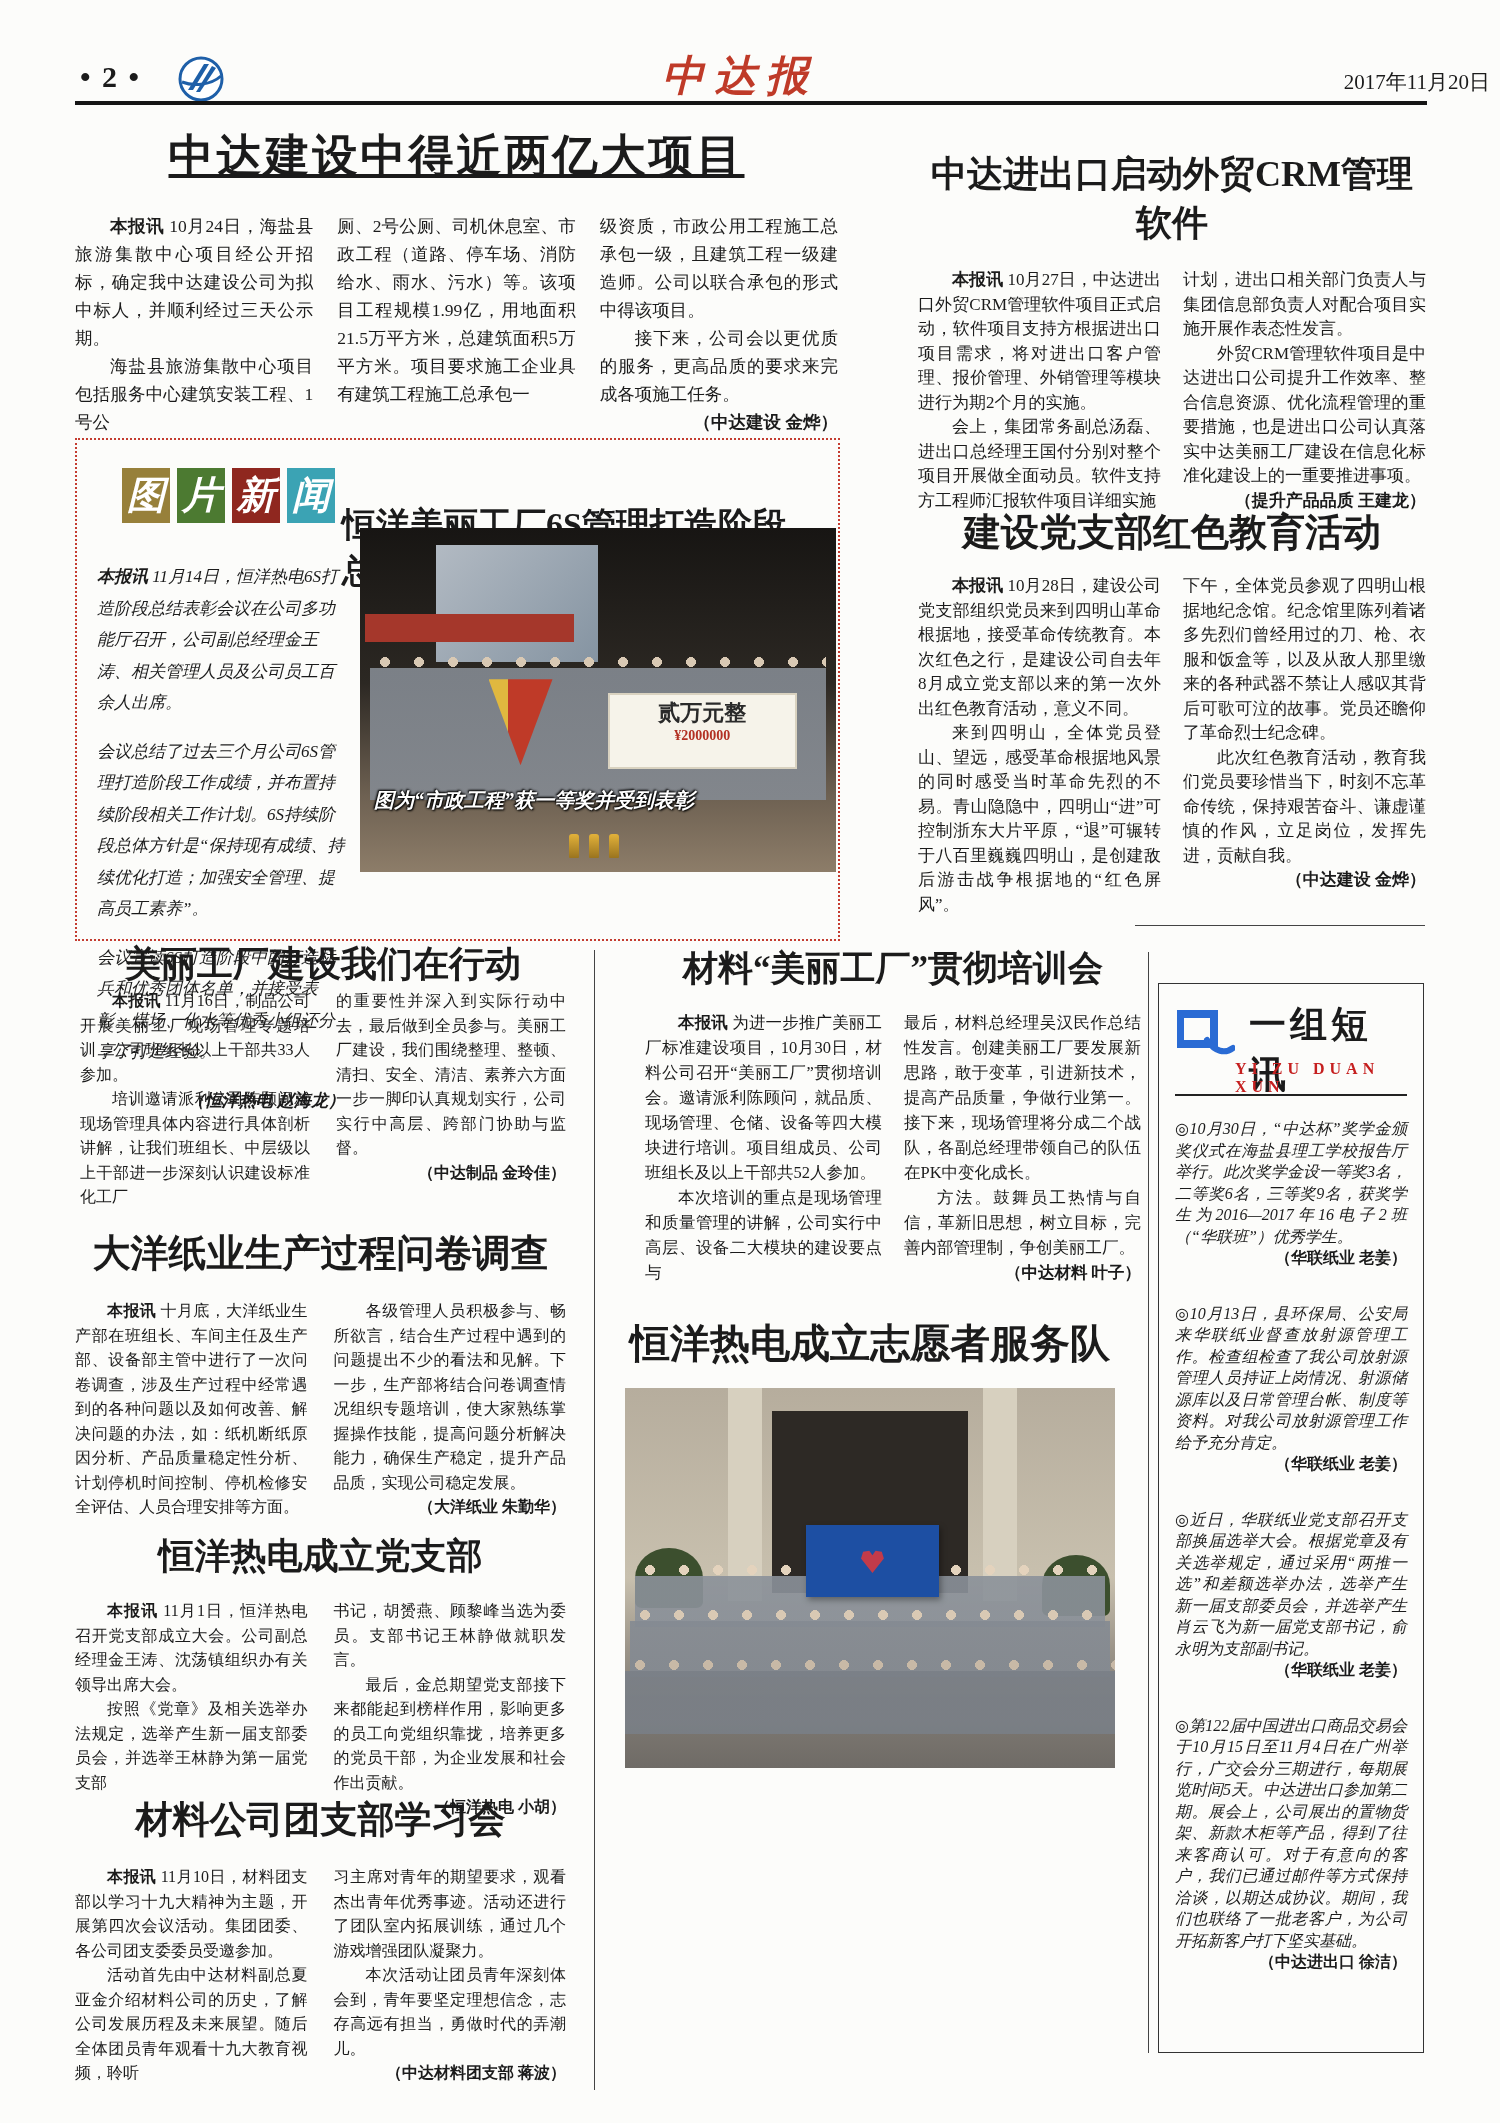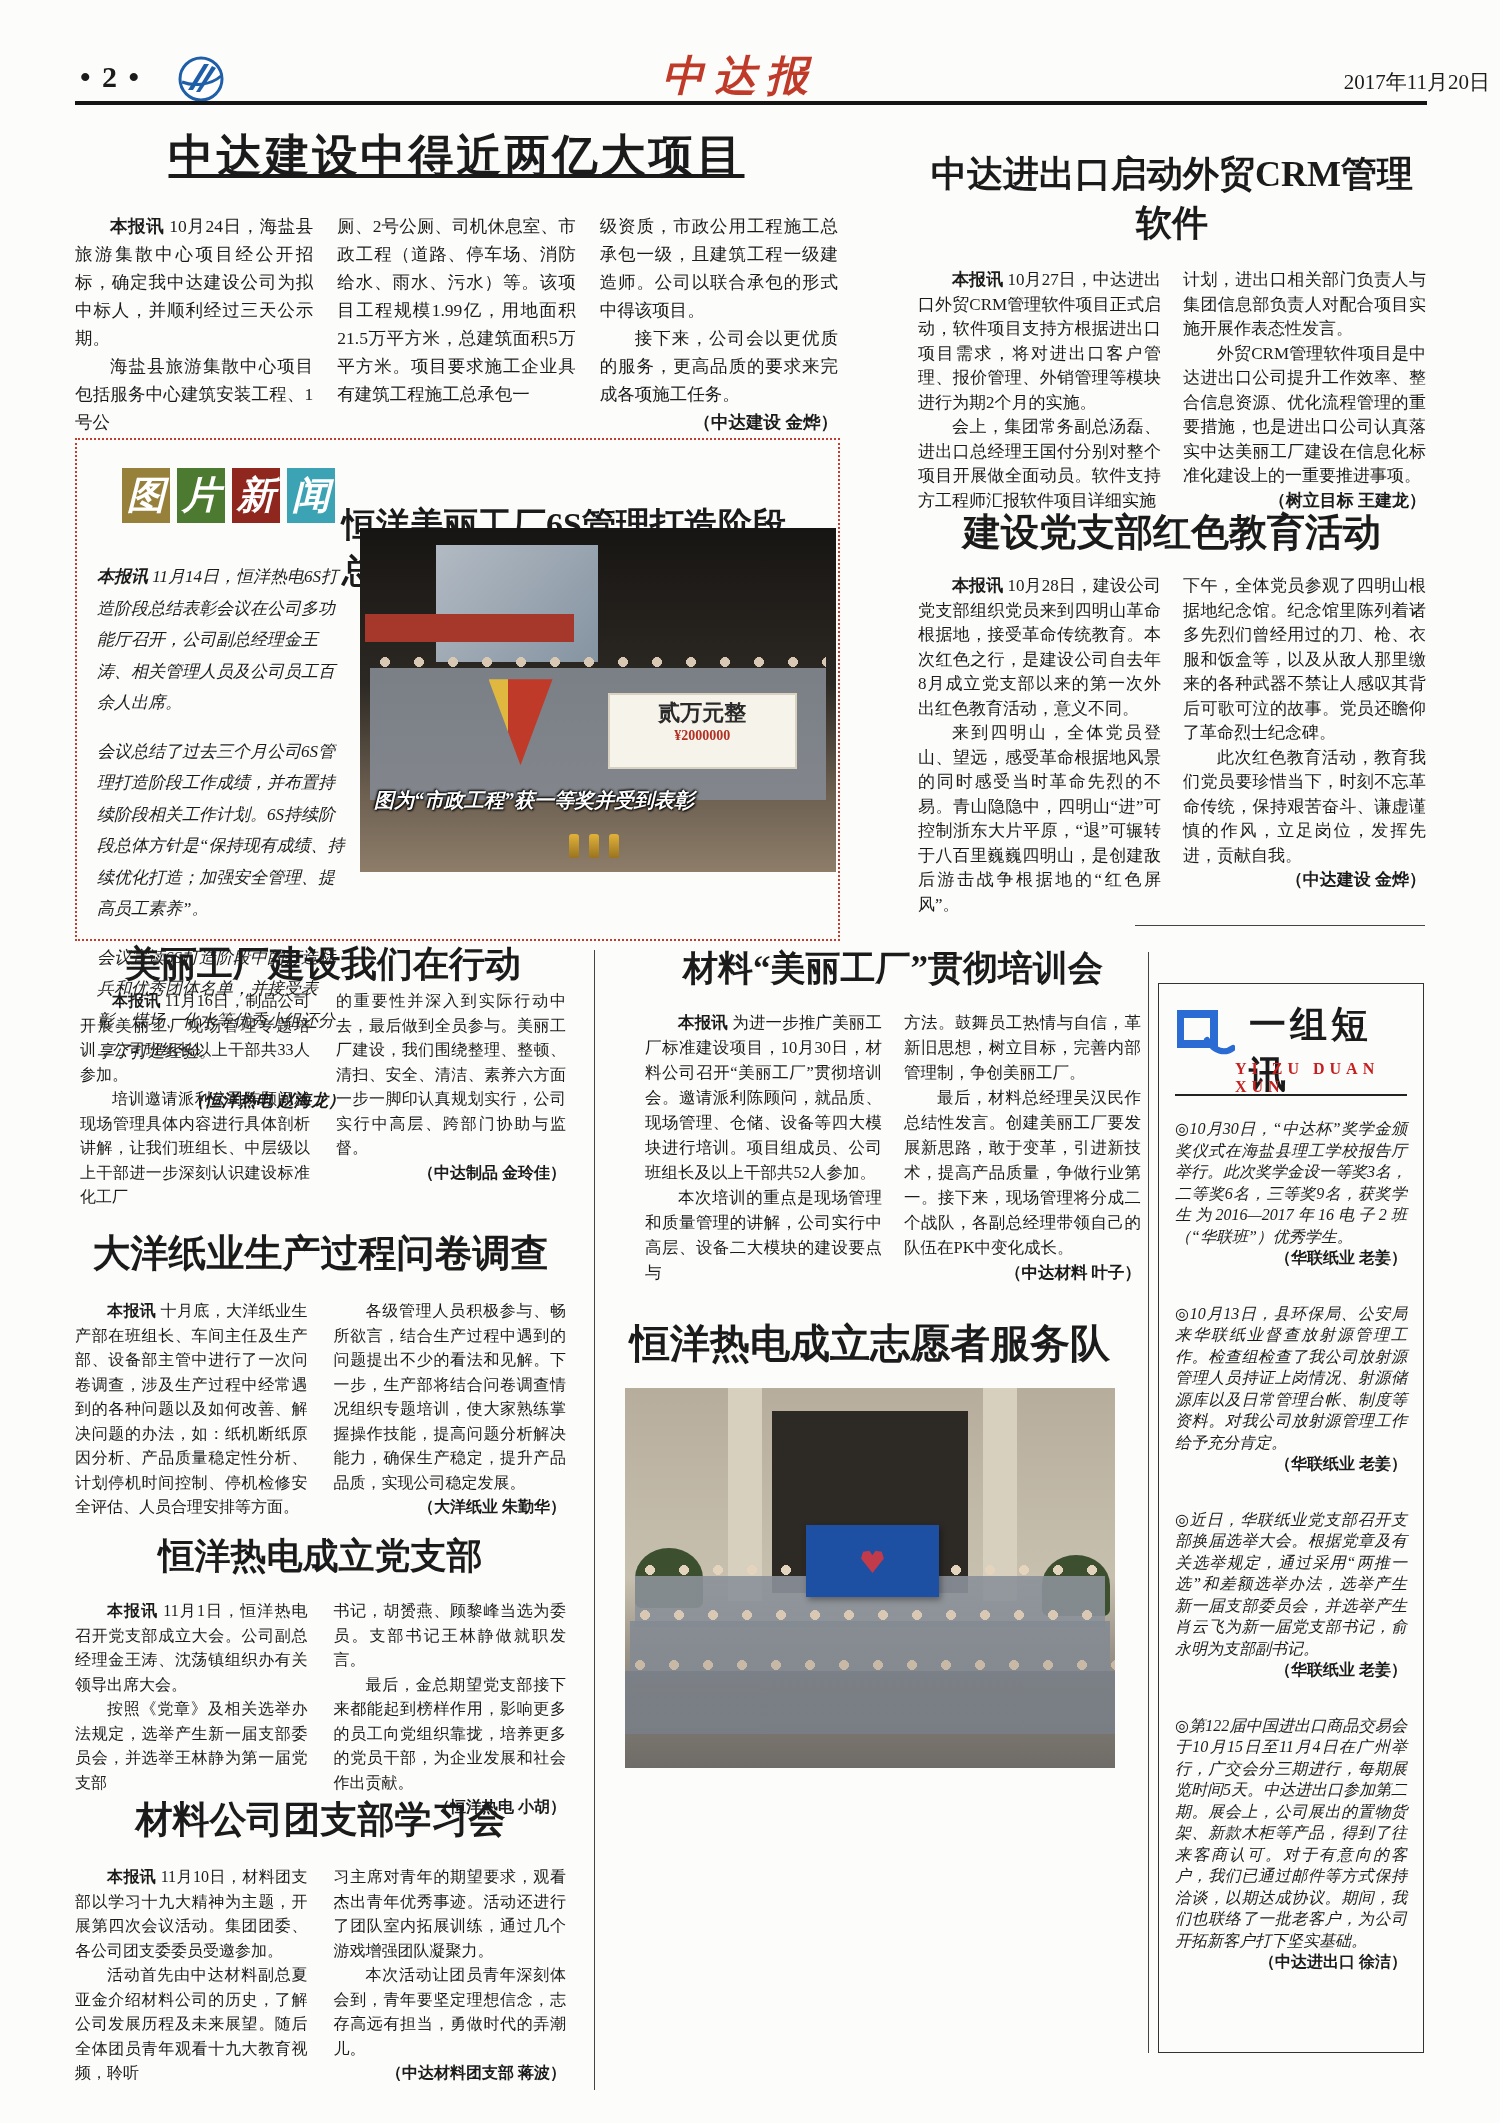--- a/index.html
+++ b/index.html
@@ -138,21 +138,21 @@
           <div class="ps">
             <p><b>本报讯</b> 10月27日，中达进出口外贸CRM管理软件项目正式启动，软件项目支持方根据进出口项目需求，将对进出口客户管理、报价管理、外销管理等模块进行为期2个月的实施。</p>
             <p>会上，集团常务副总汤磊、进出口总经理王国付分别对整个项目开展做全面动员。软件支持方工程师汇报软件项目详细实施</p>
           </div>
         </div>
       <div class="col cont">
         <div class="ps">
             <p>计划，进出口相关部门负责人与集团信息部负责人对配合项目实施开展作表态性发言。</p>
             <p>外贸CRM管理软件项目是中达进出口公司提升工作效率、整合信息资源、优化流程管理的重要措施，也是进出口公司认真落实中达美丽工厂建设在信息化标准化建设上的一重要推进事项。</p>
           </div>
-        <p class="sign">（树立目标 王建龙）</p>
+        <p class="sign">（提升产品品质 王建龙）</p>
       </div>
     </div>
   </section>
 
   <section class="picbox">
     <div class="tiles">
       <span class="tile t1">图</span>
       <span class="tile t2">片</span>
       <span class="tile t3">新</span>
       <span class="tile t4">闻</span>
@@ -225,22 +225,22 @@
     <h2 style="font-size:35px;margin-bottom:18px;">材料“美丽工厂”贯彻培训会</h2>
     <div class="cols z-mid" style="gap:22px;">
       <div class="col">
           <div class="ps">
             <p><b>本报讯</b> 为进一步推广美丽工厂标准建设项目，10月30日，材料公司召开“美丽工厂”贯彻培训会。邀请派利陈顾问，就品质、现场管理、仓储、设备等四大模块进行培训。项目组成员、公司班组长及以上干部共52人参加。</p>
             <p>本次培训的重点是现场管理和质量管理的讲解，公司实行中高层、设备二大模块的建设要点与</p>
           </div>
         </div>
       <div class="col cont">
         <div class="ps">
+            <p>最后，材料总经理吴汉民作总结性发言。创建美丽工厂要发展新思路，敢于变革，引进新技术，提高产品质量，争做行业第一。接下来，现场管理将分成二个战队，各副总经理带领自己的队伍在PK中变化成长。</p>
             <p>方法。鼓舞员工热情与自信，革新旧思想，树立目标，完善内部管理制，争创美丽工厂。</p>
-            <p>最后，材料总经理吴汉民作总结性发言。创建美丽工厂要发展新思路，敢于变革，引进新技术，提高产品质量，争做行业第一。接下来，现场管理将分成二个战队，各副总经理带领自己的队伍在PK中变化成长。</p>
           </div>
         <p class="sign">（中达材料 叶子）</p>
       </div>
     </div>
   </section>
 
   <section class="art" style="left:75px;top:1228px;width:491px;">
     <h2 style="font-size:38px;margin-bottom:20px;">大洋纸业生产过程问卷调查</h2>
     <div class="cols z-left" style="gap:26px;">
       <div class="col">

